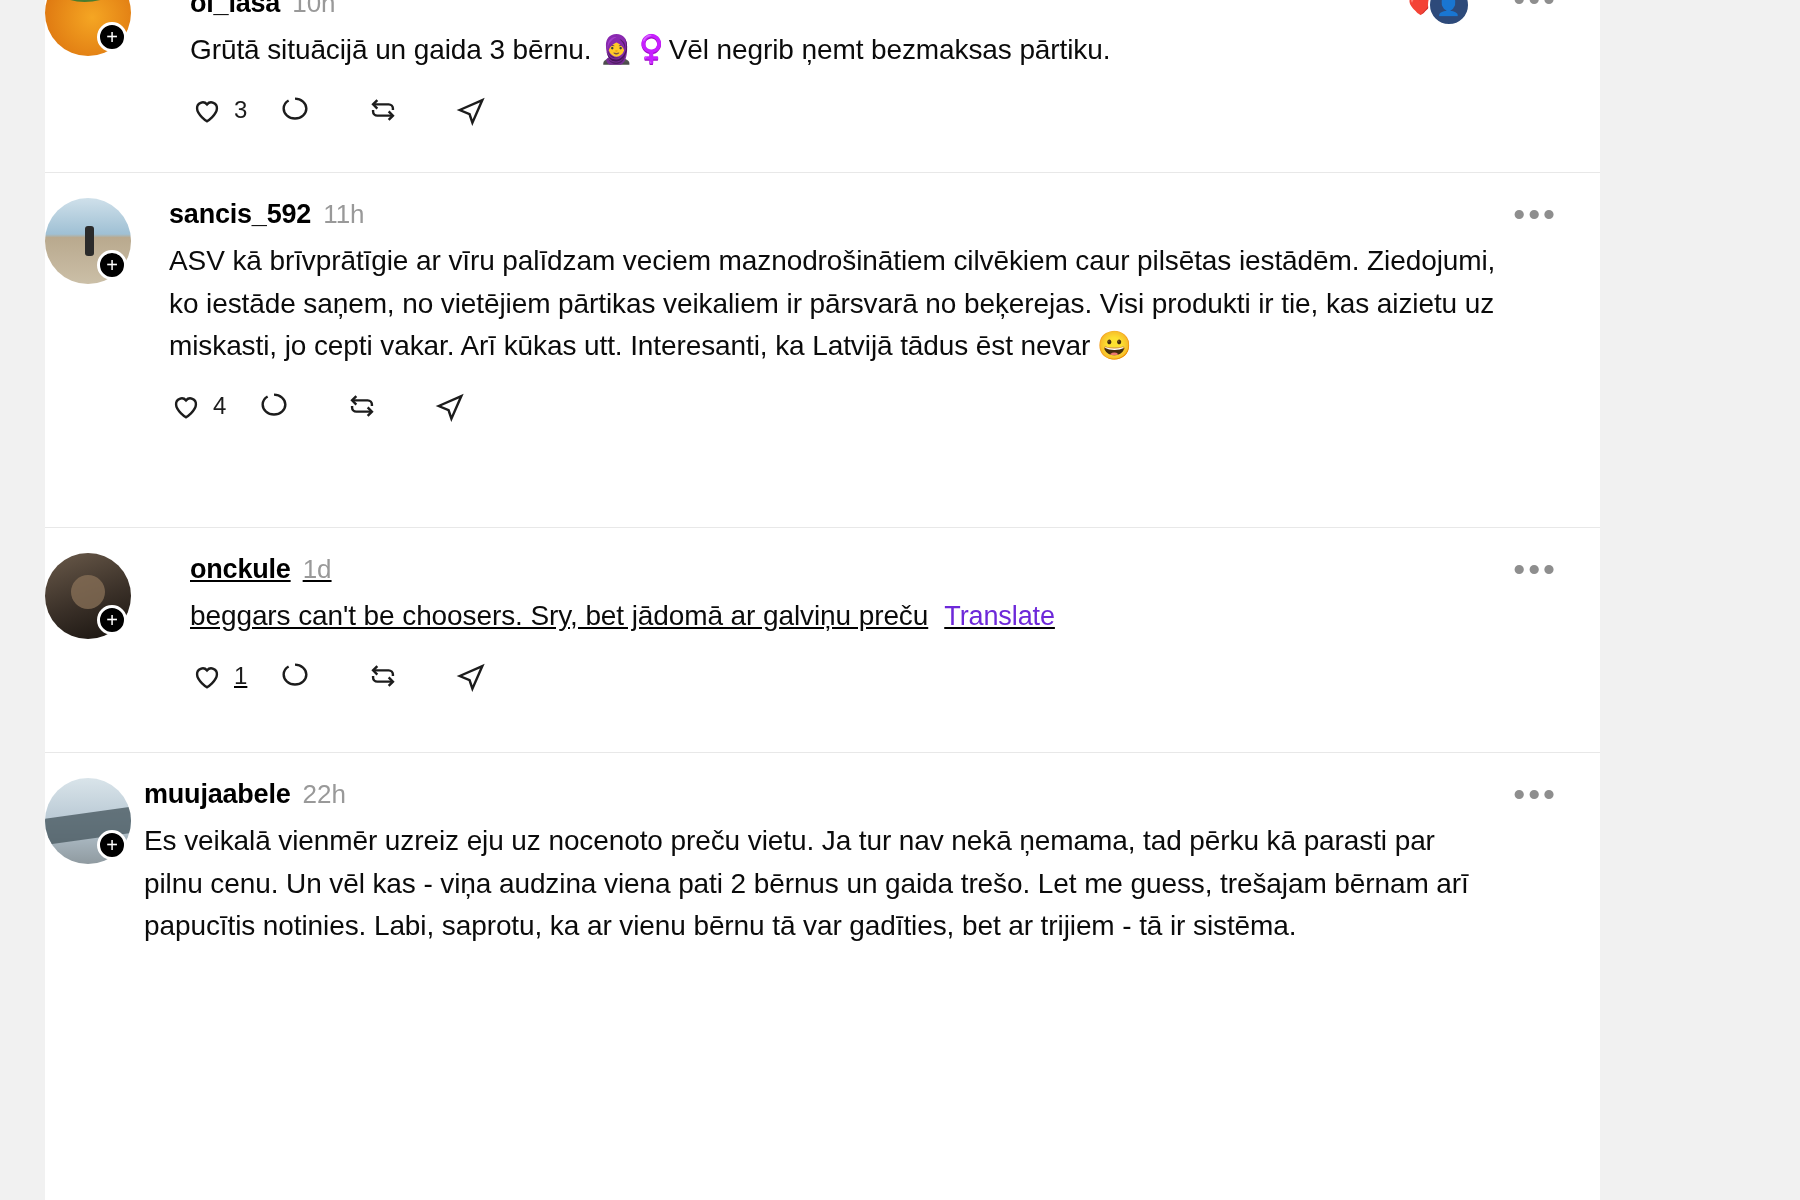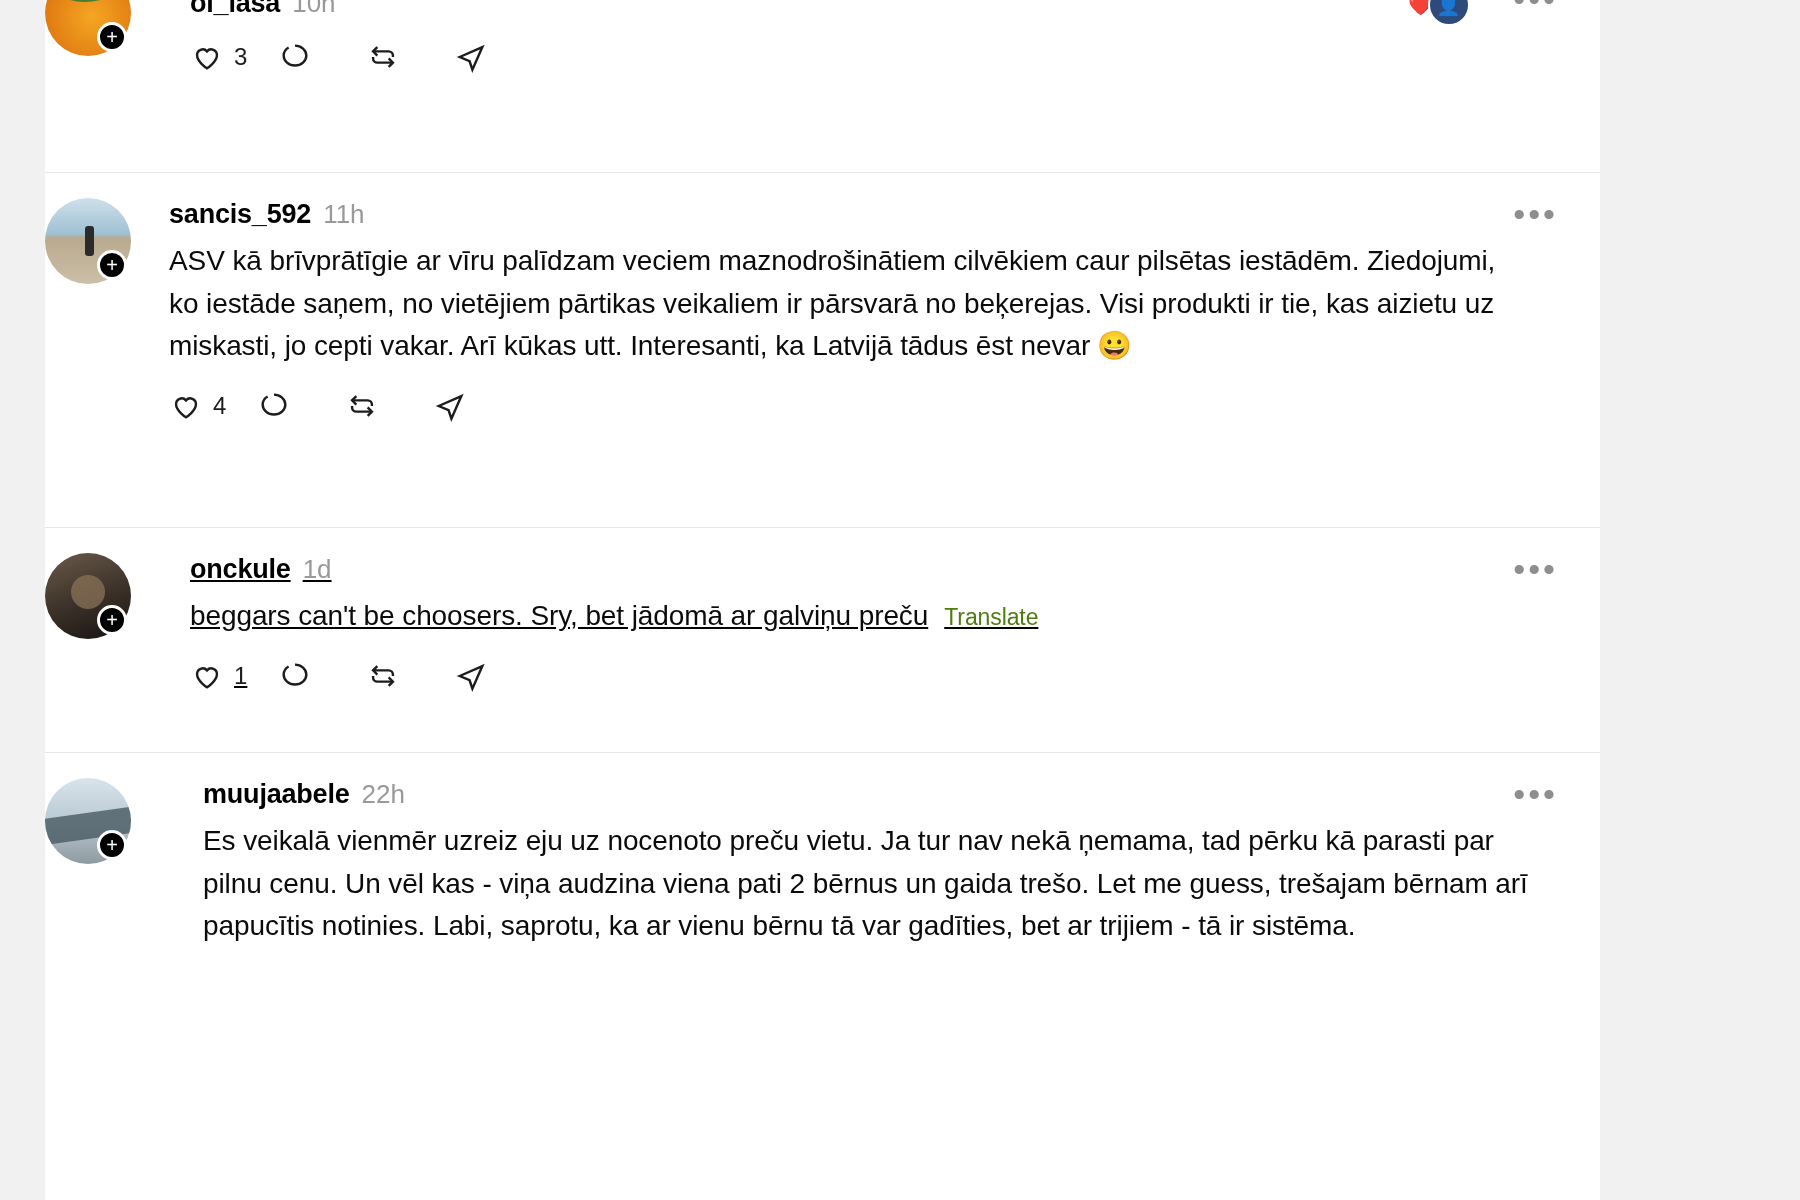--- a/index.html
+++ b/index.html
@@ -106,22 +106,22 @@
   }
   .body-text {
     font-size: 28px;
     line-height: 1.52;
     color: #0b0b0b;
     margin-top: 10px;
     max-width: 1330px;
     letter-spacing: -0.1px;
   }
   .translate {
-    color: #4d7c0f;
-    font-size: 23px;
+    color: #6d28d9;
+    font-size: 27px;
     margin-left: 16px;
   }
 
   .actions {
     display: flex;
     align-items: center;
     gap: 0px;
     margin-top: 16px;
     padding-bottom: 18px;
   }
@@ -200,20 +200,21 @@
         <div class="avatar">
             <div class="sky art-orange"></div>
           </div>
         <div class="plus-badge">+</div>
       </div>
       <div style="margin-left:90px;">
         <div class="head" style="margin-top:-12px;">
           <span class="username">ol_lasa</span>
           <span class="timestamp">10h</span>
         </div>
+        <div class="body-text">Grūtā situācijā un gaida 3 bērnu. 🧕‍♀️Vēl negrib ņemt bezmaksas pārtiku.</div>
         <div class="actions">
           <div class="action">
             <svg class="icon-svg" width="34" height="34" viewBox="0 0 24 24" fill="none" stroke="#1c1c1c" stroke-width="1.7">
                 <path d="M12 20s-7-4.5-7-9.2A4 4 0 0 1 12 8a4 4 0 0 1 7 2.8C19 15.5 12 20 12 20z"></path>
               </svg>
             <span class="count">3</span>
           </div>
           <div class="action">
             <svg class="icon-svg" width="34" height="34" viewBox="0 0 24 24" fill="none" stroke="#1c1c1c" stroke-width="1.7">
                 <path d="M12 4c4.4 0 8 3.1 8 7s-3.6 7-8 7c-4.4 0-8-3.1-8-7 0-2.4 1.4-4.5 3.5-5.7"></path>
@@ -329,21 +330,21 @@
       <div class="more-dots" style="top:24px;">•••</div>
     </div>
 
     <div class="comment" style="height:300px; border-bottom:none;">
       <div class="avatar-wrap" style="top:25px;left:0;">
         <div class="avatar">
             <div class="sky art-winter"></div>
           </div>
         <div class="plus-badge">+</div>
       </div>
-      <div style="margin-left:103px; padding-top:26px;">
+      <div style="margin-left:44px; padding-top:26px;">
         <div class="head">
           <span class="username">muujaabele</span>
           <span class="timestamp">22h</span>
         </div>
         <div class="body-text">Es veikalā vienmēr uzreiz eju uz nocenoto preču vietu. Ja tur nav nekā ņemama, tad pērku kā parasti par pilnu cenu. Un vēl kas - viņa audzina viena pati 2 bērnus un gaida trešo. Let me guess, trešajam bērnam arī papucītis notinies. Labi, saprotu, ka ar vienu bērnu tā var gadīties, bet ar trijiem - tā ir sistēma.</div>
       </div>
       <div class="more-dots" style="top:24px;">•••</div>
     </div>
 
   </div>

